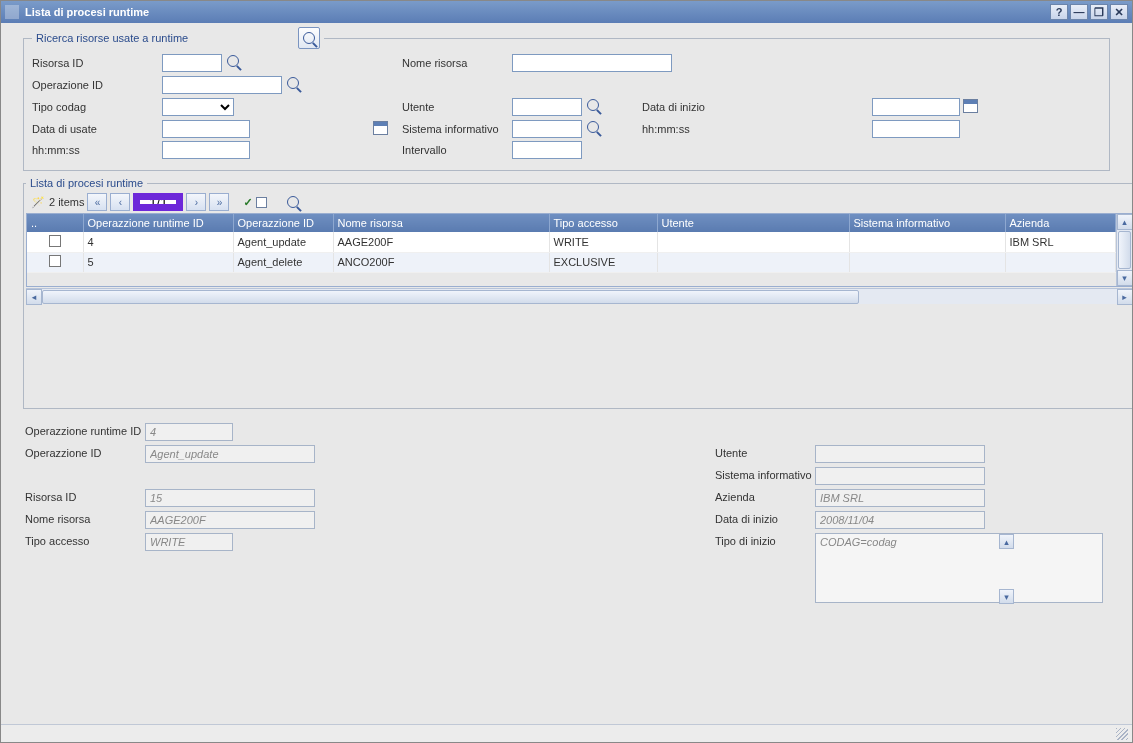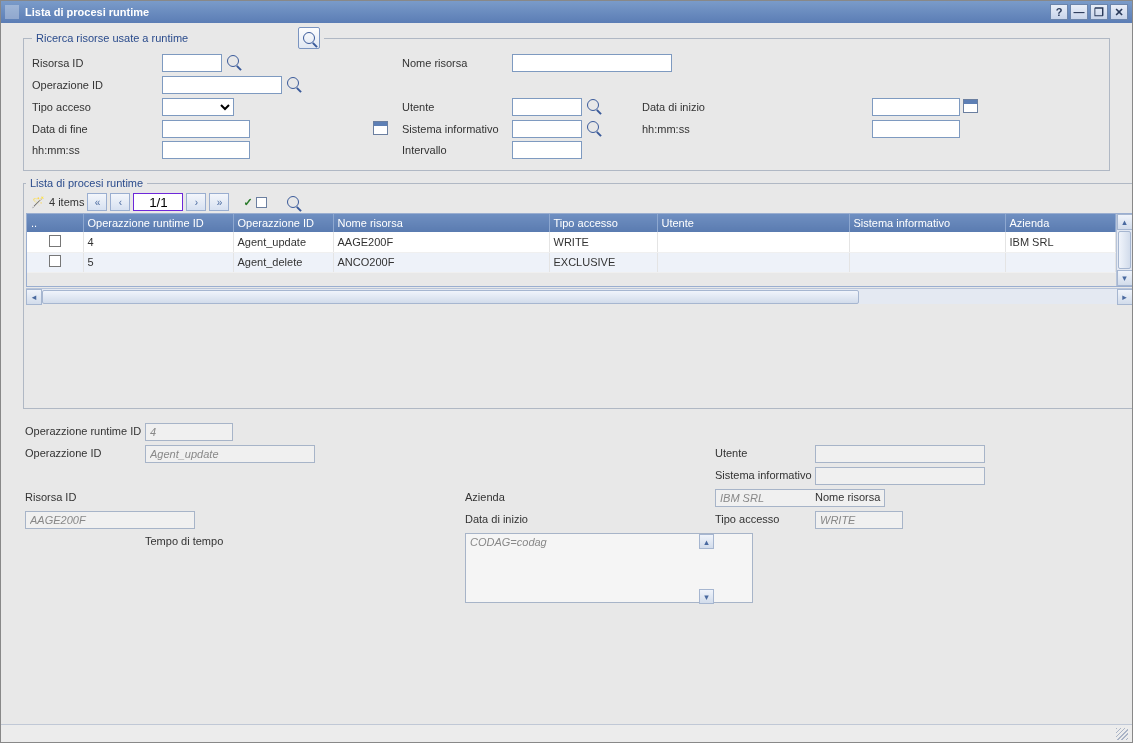--- a/index.html
+++ b/index.html
@@ -99,21 +99,21 @@
 fieldset.list-box > legend { color:#2a4b8c; padding: 0 4px; }
 .tb {
   display:flex; align-items:center; gap:3px; padding:2px 4px;
 }
 .tb .navbtn {
   width:20px;height:18px;border:1px solid #9aaed0;
   background:linear-gradient(to bottom,#f3f6fb,#d7e1f1);
   color:#4a6aa0;font-size:10px;display:flex;align-items:center;justify-content:center;
   cursor:pointer;
 }
-.tb .page { width:50px; text-align:center; height:18px; border:1px solid #6d28d9;}
+.tb .page { width:50px; text-align:center; height:18px; border:7px solid #6d28d9;}
 .tb .check { color:#2a7a2a; font-weight:bold; }
 .tb .sq { width:11px;height:11px;border:1px solid #6b7fa0;background:#fff;}
 .table-wrap { flex:1; display:flex; border:1px solid #9aaed0; position:relative; }
 .table-inner { flex:1; overflow:hidden; }
 table.grid { width:100%; border-collapse:collapse; table-layout:fixed; }
 table.grid th {
   background: linear-gradient(to bottom,#6f8fc1,#5a7bb0);
   color:#fff; font-weight:normal; text-align:left; font-size:11px;
   padding: 2px 4px; border-right:1px solid #8ea8d0; height:18px;
 }
@@ -208,36 +208,36 @@
         <span></span>
         <span class="lbl">Nome risorsa</span>
         <span style="grid-column: span 6"><input class="txt" style="width: 160px;"></span>
 
         <span class="lbl">Operazione ID</span>
         <span><input class="txt" style="width: 120px;"> <span class="icon-btn">
               <span class="mag"></span>
             </span></span>
         <span style="grid-column: span 8"></span>
 
-        <span class="lbl">Tipo acceso</span>
+        <span class="lbl">Tipo codag</span>
         <span><select class="sel"></select></span>
         <span></span>
 
         <span class="lbl">Utente</span>
         <span><input class="txt txt-md" style=""> <span class="icon-btn">
               <span class="mag"></span>
             </span></span>
         <span></span>
         <span class="lbl">Data di inizio</span>
         <span><input class="txt" style="width: 88px;"></span>
         <span><span class="icon-btn">
               <span class="cal"></span>
             </span></span>
         <span></span>
-        <span class="lbl">Data di fine</span>
+        <span class="lbl">Data di usate</span>
         <span><input class="txt" style="width: 88px;"></span>
         <span><span class="icon-btn">
               <span class="cal"></span>
             </span></span>
 
         <span class="lbl">Sistema informativo</span>
         <span><input class="txt txt-md" style=""> <span class="icon-btn">
               <span class="mag"></span>
             </span></span>
         <span></span>
@@ -252,21 +252,21 @@
         <span class="lbl">Intervallo</span>
         <span><input class="txt txt-md" style=""></span>
         <span style="grid-column: span 8"></span>
       </div>
     </fieldset>
 
     <fieldset class="list-box">
       <legend>Lista di procesi runtime</legend>
       <div class="tb">
         <span class="icon-btn">🪄</span>
-        <span>4 items</span>
+        <span>2 items</span>
         <span class="navbtn">«</span>
         <span class="navbtn">‹</span>
         <input class="page" value="1/1" style="">
         <span class="navbtn">›</span>
         <span class="navbtn">»</span>
         <span style="width:8px"></span>
         <span class="check">✓</span>
         <span class="sq"></span>
         <span style="width:12px"></span>
         <span class="icon-btn">
@@ -351,33 +351,35 @@
       <span class="lbl2">Utente</span>
       <span><input class="ro" style="width: 170px;" readonly="" value=""></span>
 
       <span></span>
         <span></span>
         <span></span>
       <span class="lbl2">Sistema informativo</span>
       <span><input class="ro" style="width: 170px;" readonly="" value=""></span>
 
       <span class="lbl2">Risorsa ID</span>
+      <span><input class="ro" style="width: 170px;" readonly="" value="15"></span>
       <span></span>
       <span class="lbl2">Azienda</span>
       <span><input class="ro" style="width: 170px;" readonly="" value="IBM SRL"></span>
 
       <span class="lbl2">Nome risorsa</span>
       <span><input class="ro" style="width: 170px;" readonly="" value="AAGE200F"></span>
       <span></span>
       <span class="lbl2">Data di inizio</span>
+      <span><input class="ro" style="width: 170px;" readonly="" value="2008/11/04"></span>
 
       <span class="lbl2">Tipo accesso</span>
       <span><input class="ro" style="width: 88px;" readonly="" value="WRITE"></span>
       <span></span>
-      <span class="lbl2">Tempo di tempo</span>
+      <span class="lbl2">Tipo di inizio</span>
 
       <span class="ta-wrap">
         <textarea class="ro" style="width: 288px; height: 70px;" readonly="">CODAG=codag</textarea>
         <span class="vs">
           <span class="a">▴</span>
           <span class="a">▾</span>
         </span>
       </span>
       <span></span>
         <span></span>

